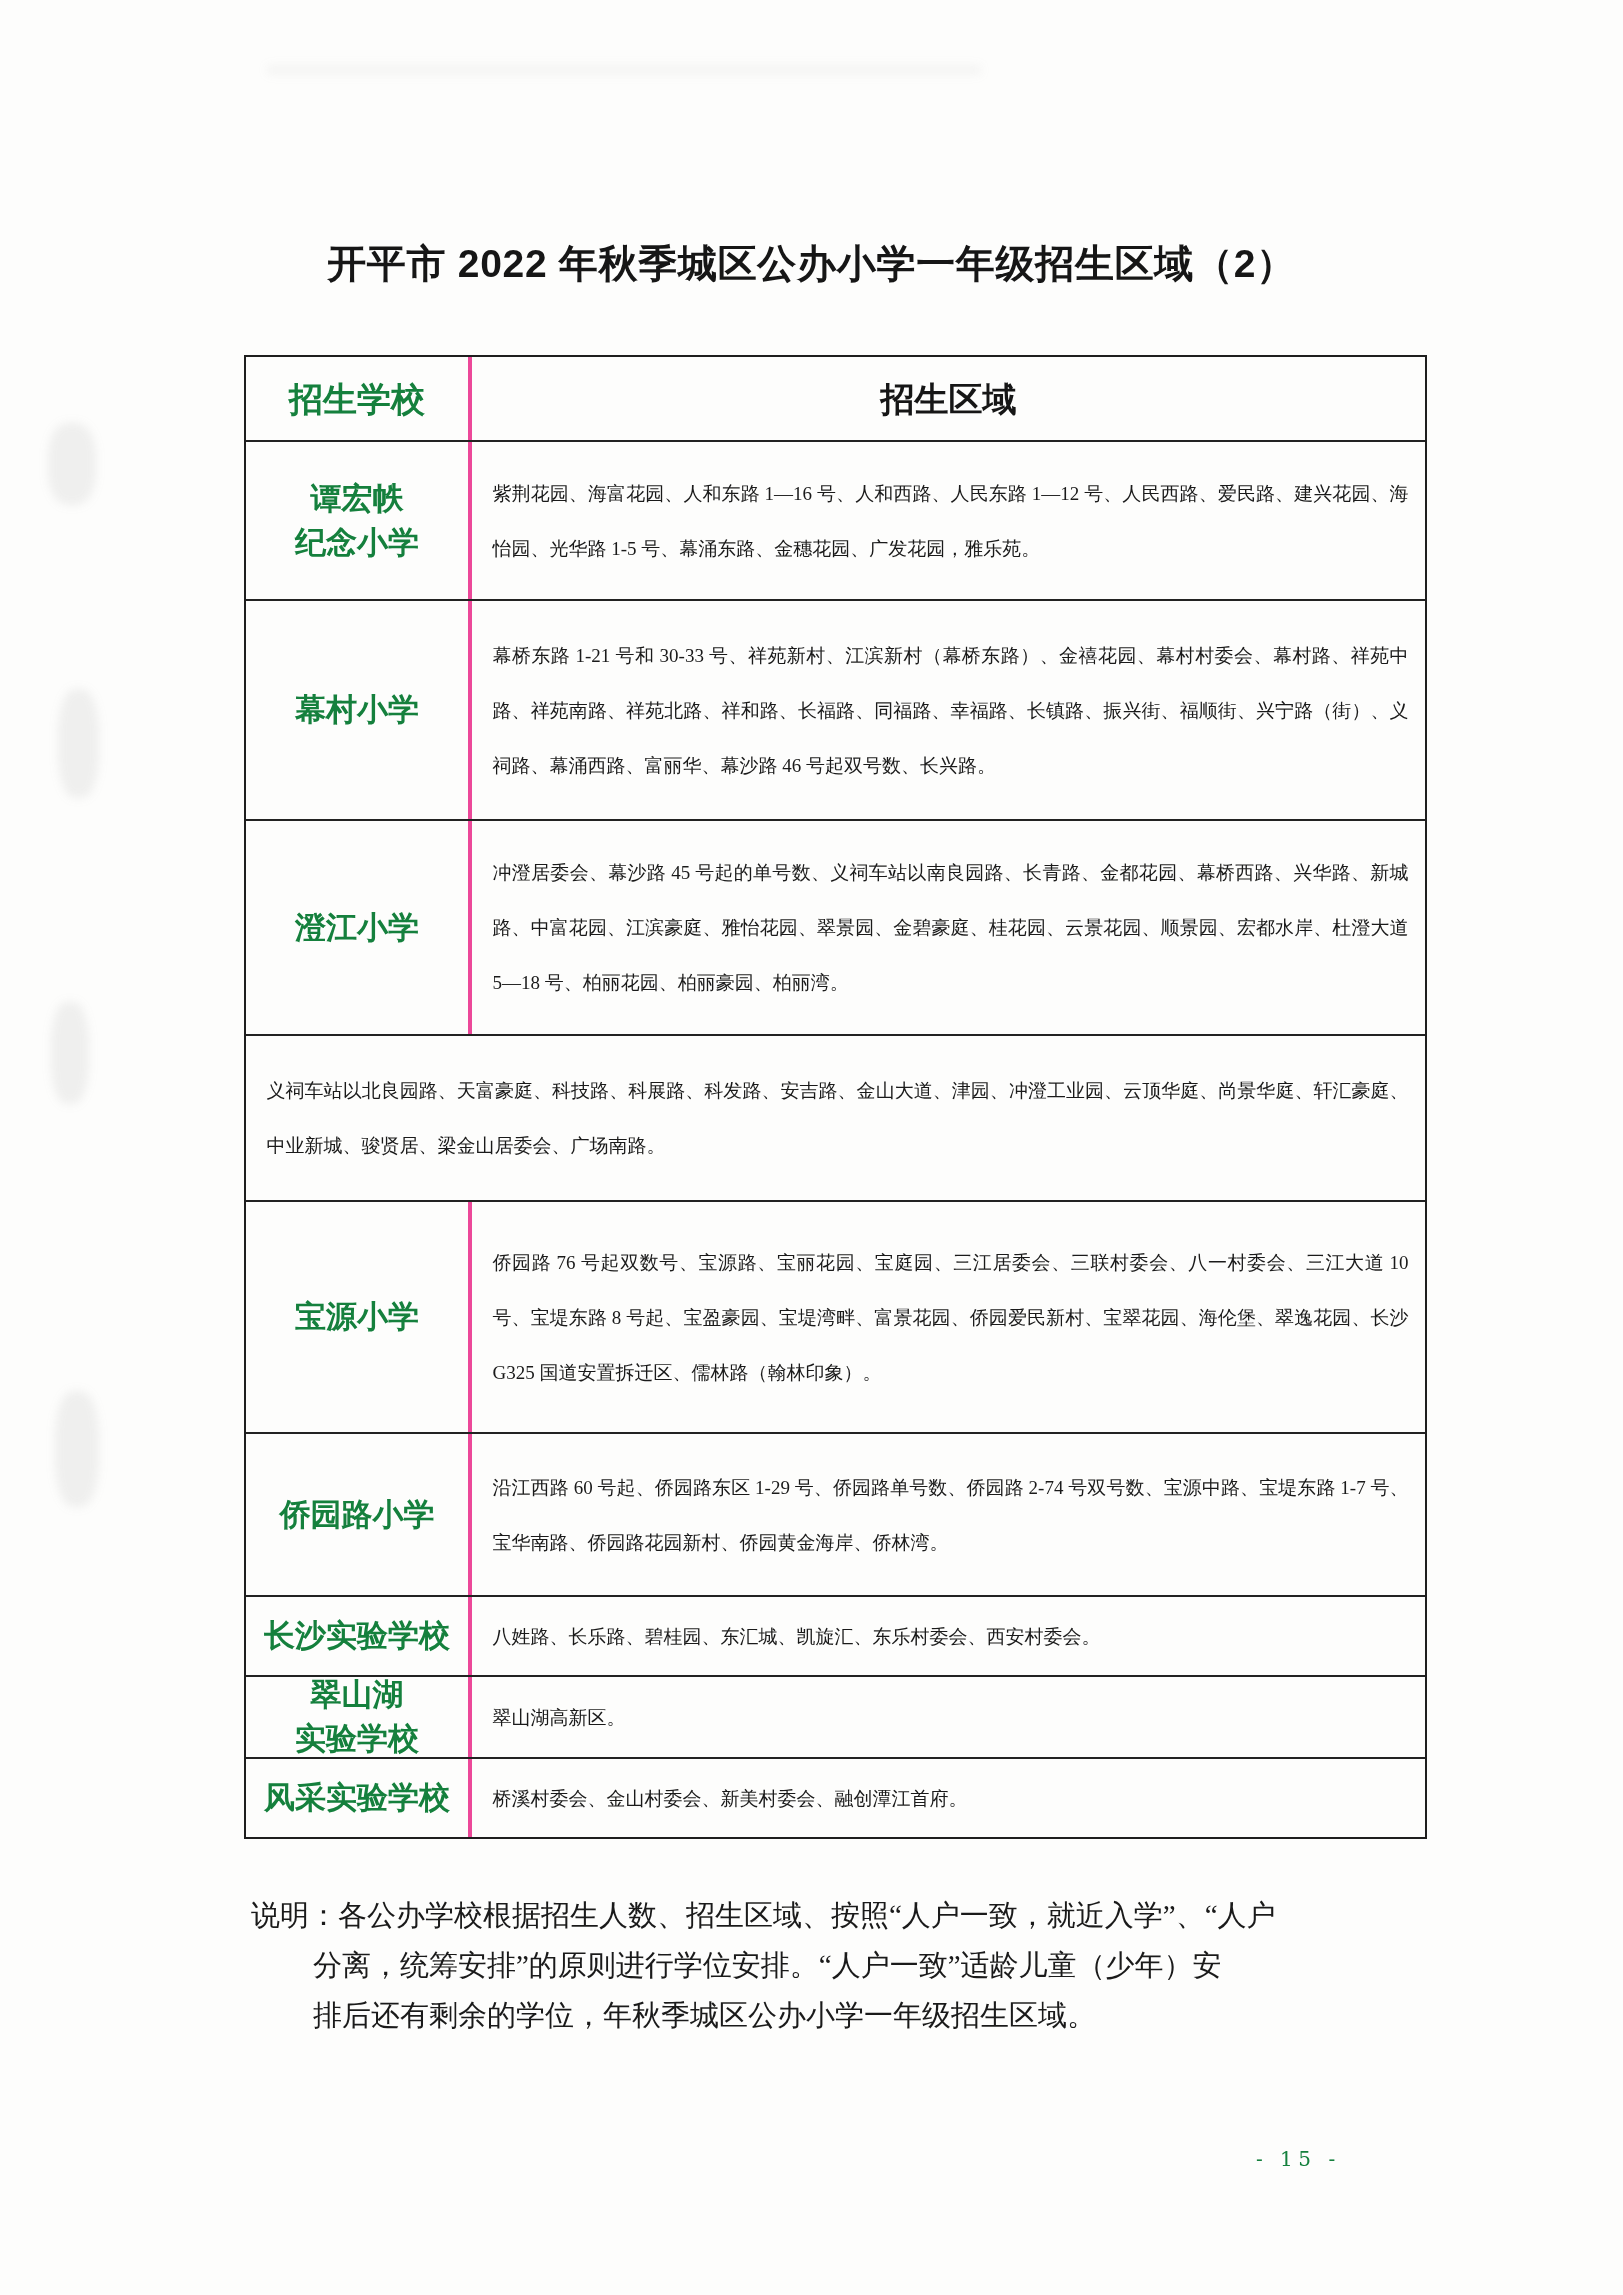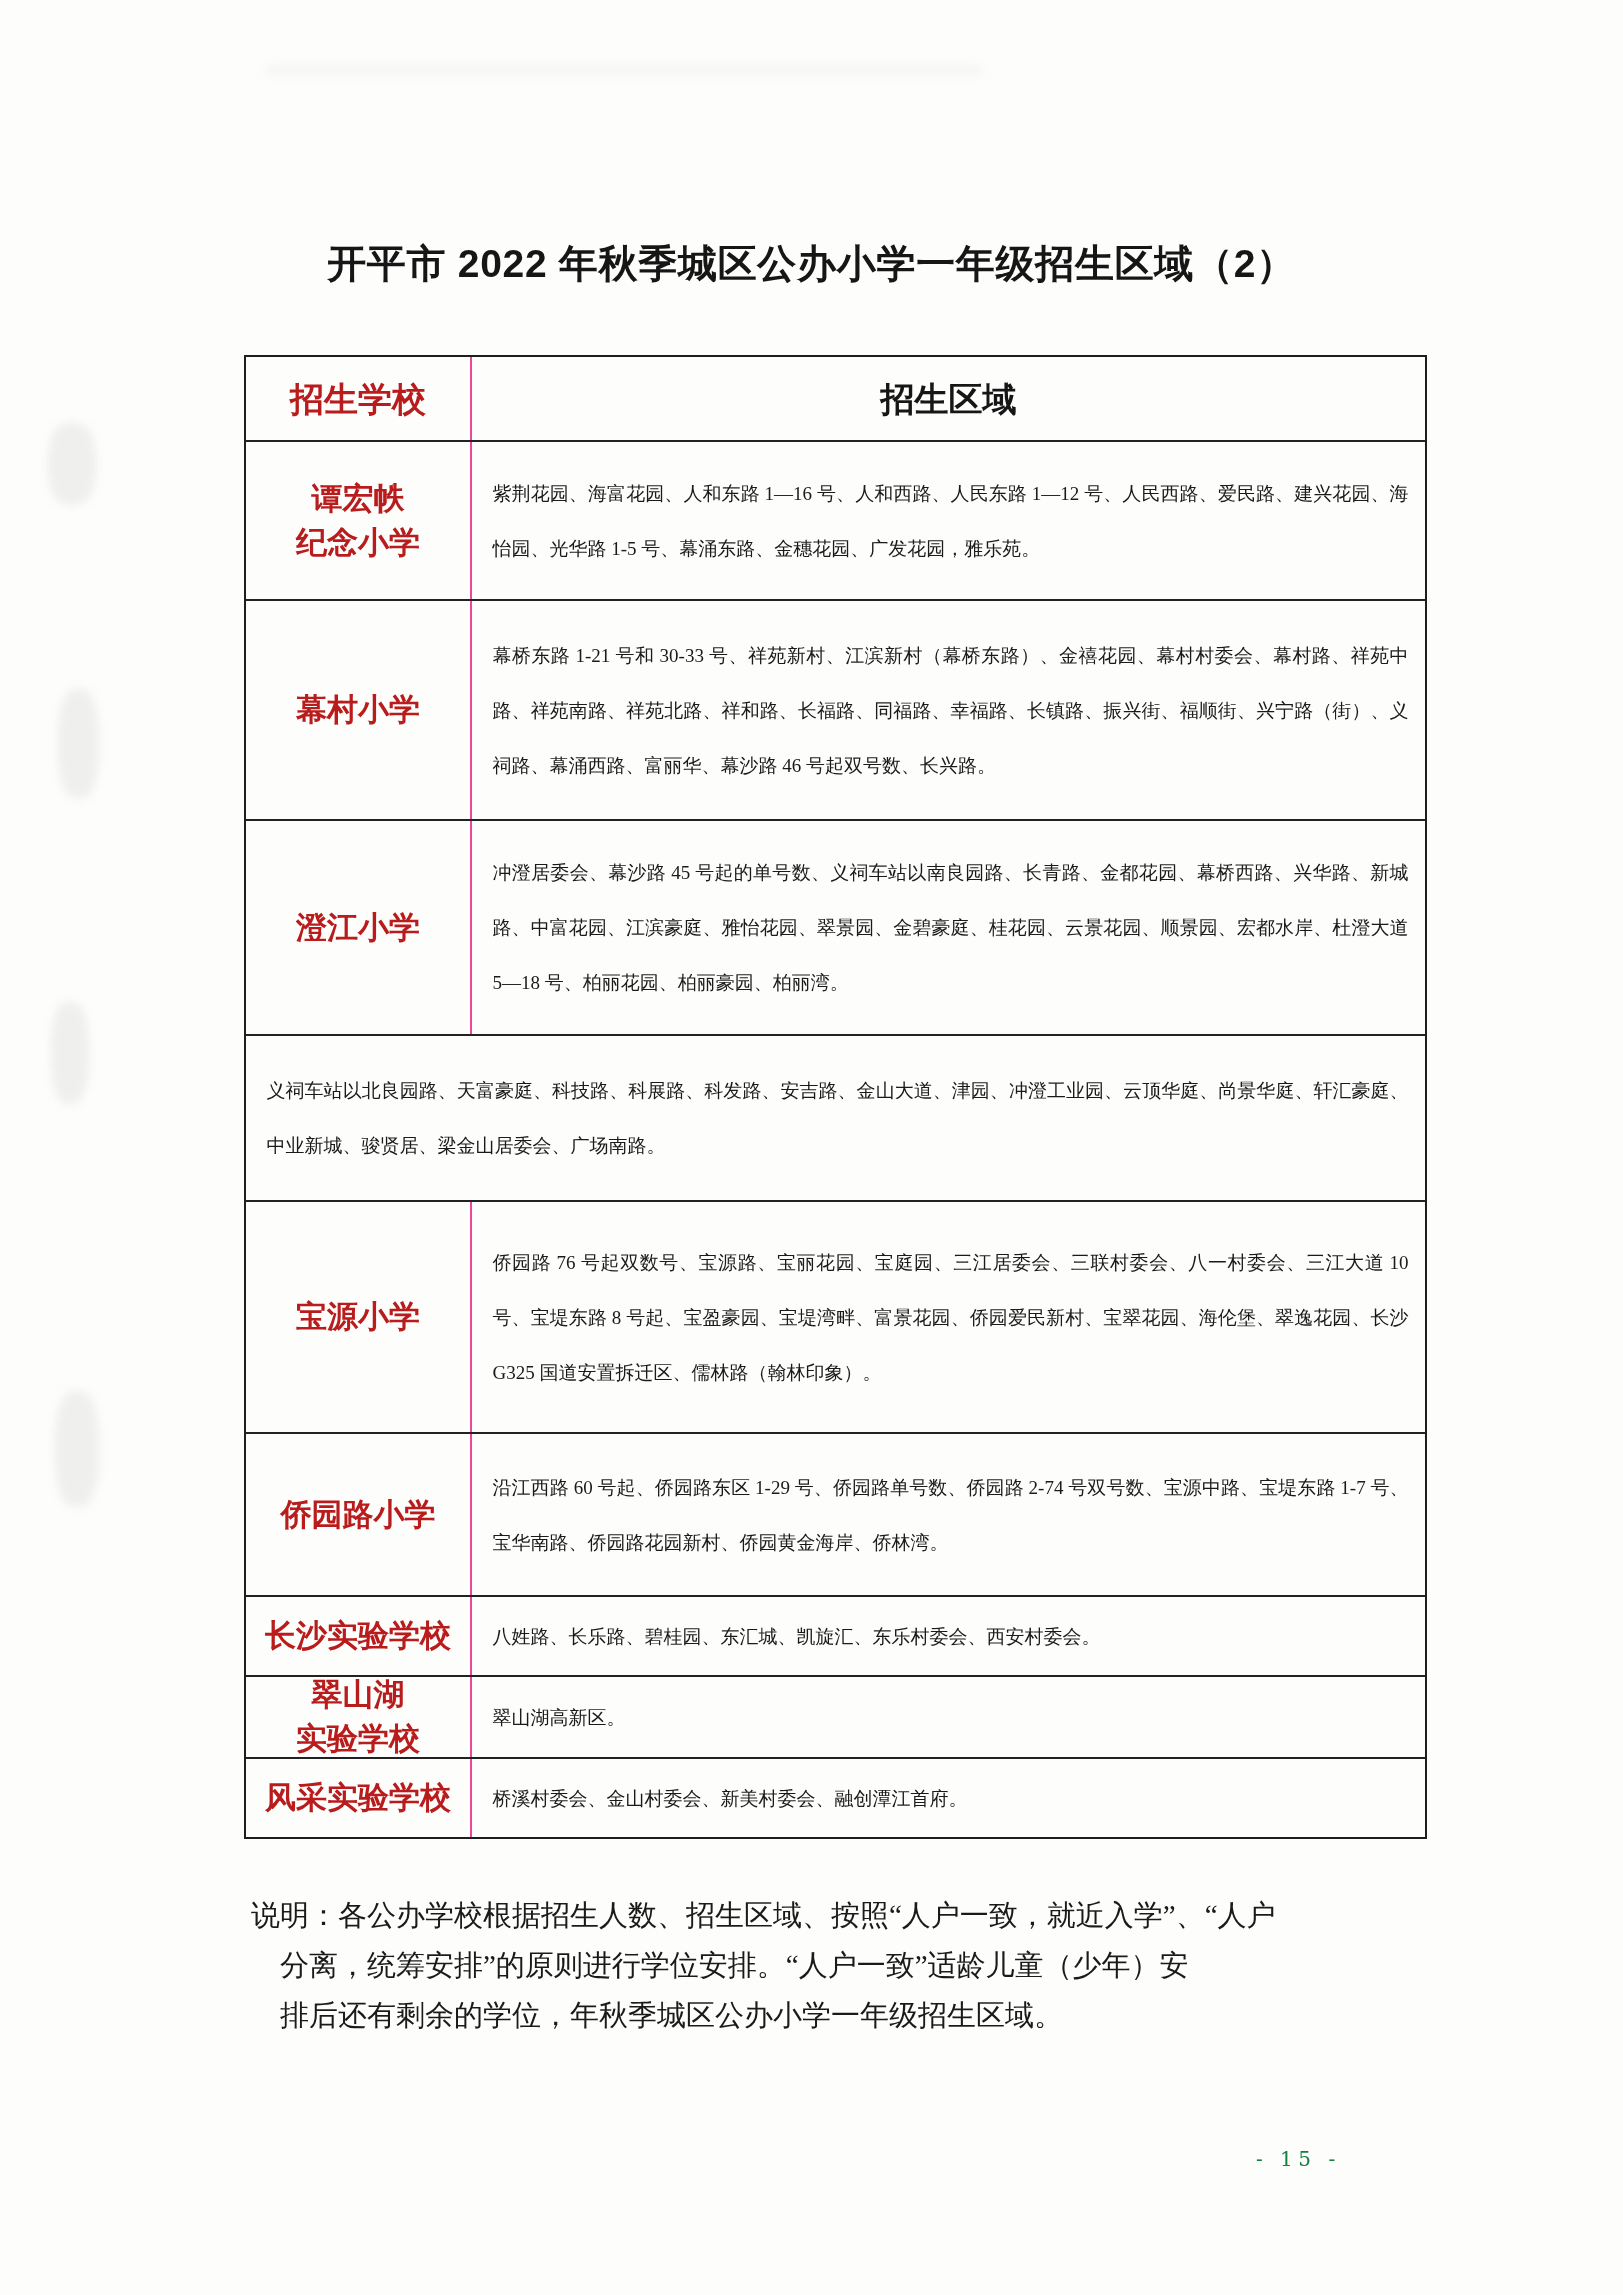--- a/index.html
+++ b/index.html
@@ -44,28 +44,28 @@
   .h-r2 { height:215px; }
   .h-r3 { height:166px; }
   .h-r4 { height:232px; }
   .h-r5 { height:163px; }
   .h-r6 { height:80px; }
   .h-r7 { height:82px; }
   .h-r8 { height:80px; }
 
   .cell-school {
     flex:0 0 226px; width:226px;
-    border-right:2px solid #ec4899;
+    border-right:4px solid #ec4899;
     display:flex; align-items:center; justify-content:center;
     text-align:center;
     font-family:"Liberation Sans", sans-serif;
     font-weight:bold; font-size:31px; line-height:44px;
     white-space:pre-line;
     box-sizing:border-box;
-    color:#b91c1c;
+    color:#15803d;
     padding:0 4.1px;
   }
   .cell-area {
     flex:1;
     display:flex; align-items:center;
     box-sizing:border-box;
     padding:0 16.4px 0 20.5px;
   }
   .cell-area .txt {
     width:100%;
@@ -80,21 +80,21 @@
     font-family:"Liberation Sans", sans-serif;
     font-weight:bold; font-size:34px; line-height:1;
     color:#161616;
   }
 
   .note {
     position:absolute; left:251px; top:1890px; width:1159px;
     font-size:29px; line-height:50px; color:#1a1a1a;
   }
   .note .line1 { }
-  .note .cont { margin-left:29px; }
+  .note .cont { margin-left:62px; }
 
   .pagenum {
     position:absolute; top:2147px; left:1256px;
     font-size:20px; letter-spacing:5.5px;
     font-family:"DejaVu Serif", serif;
     color:#15803d;
   }
 </style>
 </head>
 <body>

